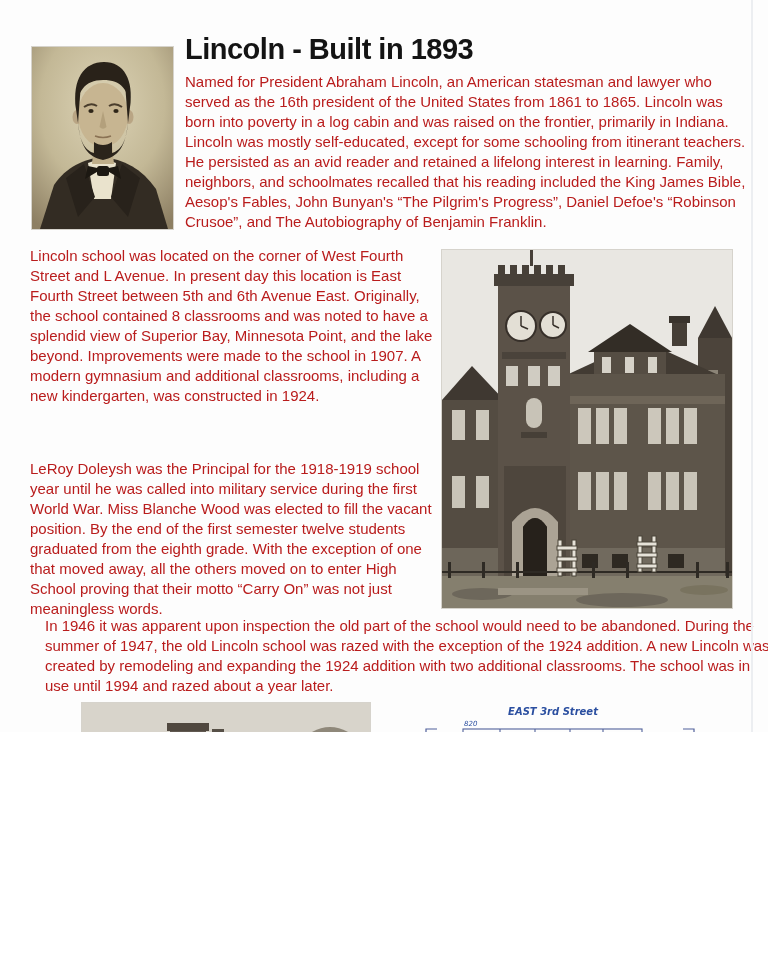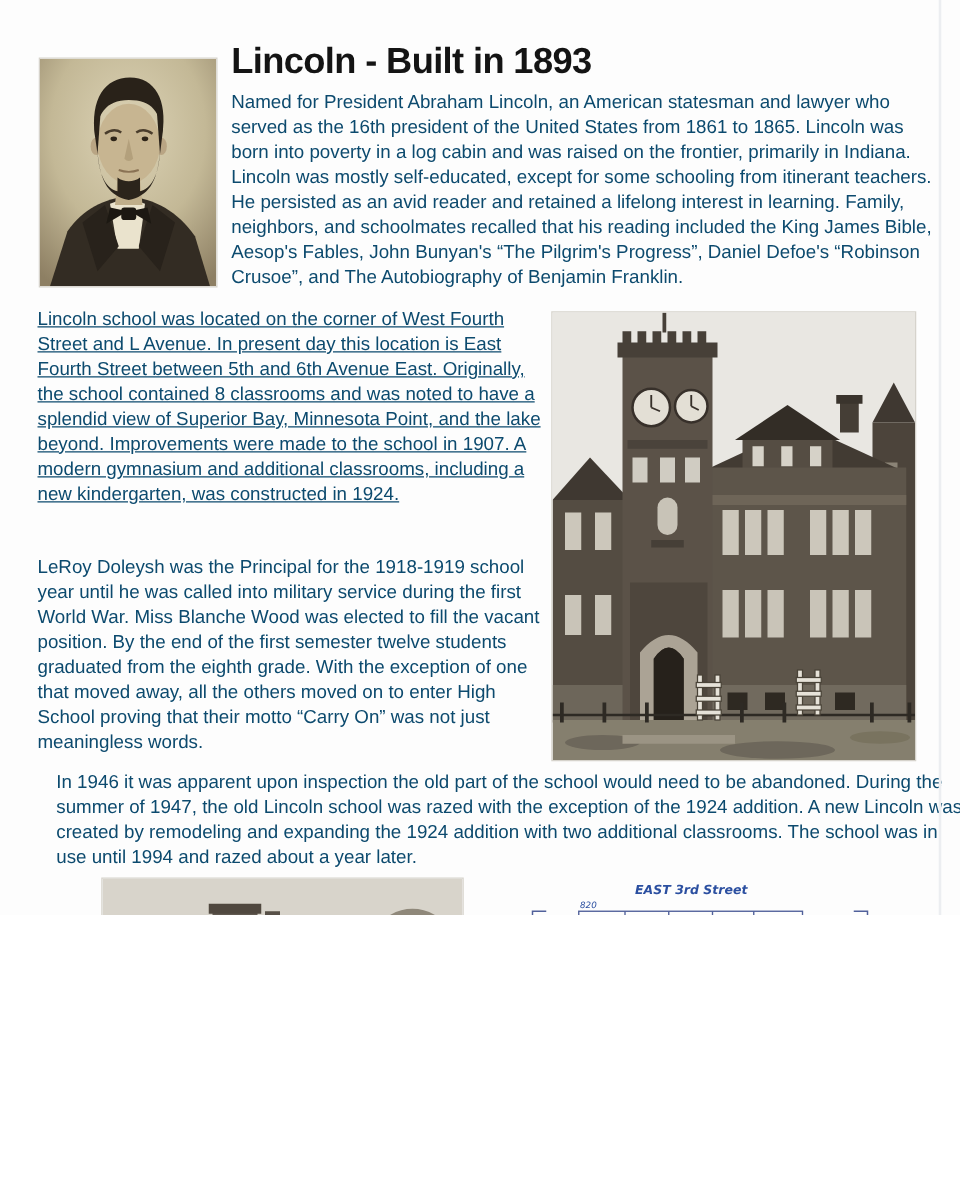--- a/index.html
+++ b/index.html
@@ -7,25 +7,25 @@
   .page{
     position:relative;width:768px;height:732px;background:#fdfdfd;overflow:hidden;
     font-family:"Liberation Sans",sans-serif;color:#3d3d3d;
   }
   .abs{position:absolute;}
   .title{
     left:185px;top:33px;width:560px;margin:0;
     font-size:29px;font-weight:bold;color:#141414;letter-spacing:-0.5px;
     font-family:"Liberation Sans",sans-serif;
   }
-  .body-text{margin:0;font-size:15px;line-height:20px;color:#0c4a6e;}
+  .body-text{margin:0;font-size:15px;line-height:20px;color:#b91c1c;}
   .intro{left:185px;top:72px;width:563px;}
   .col-left{left:30px;width:404px;}
-  .p-loc{top:246px;text-decoration:underline;}
-  .p-principal{top:444px;}
+  .p-loc{top:246px;}
+  .p-principal{top:459px;}
   .p-1946{left:45px;top:616px;width:727px;}
   svg{display:block;}
   .photo-frame{outline:1px solid #d6d3cc;}
   .map text{font-family:"DejaVu Sans",sans-serif;}
   .edge-right{left:751px;top:0;width:2px;height:952px;background:#eceef1;}
   .edge-bottom{left:0;top:952px;width:768px;height:8px;background:#e3e7ec;border-top:1px solid #ccd1d8;}
 </style>
 </head>
 <body>
 

